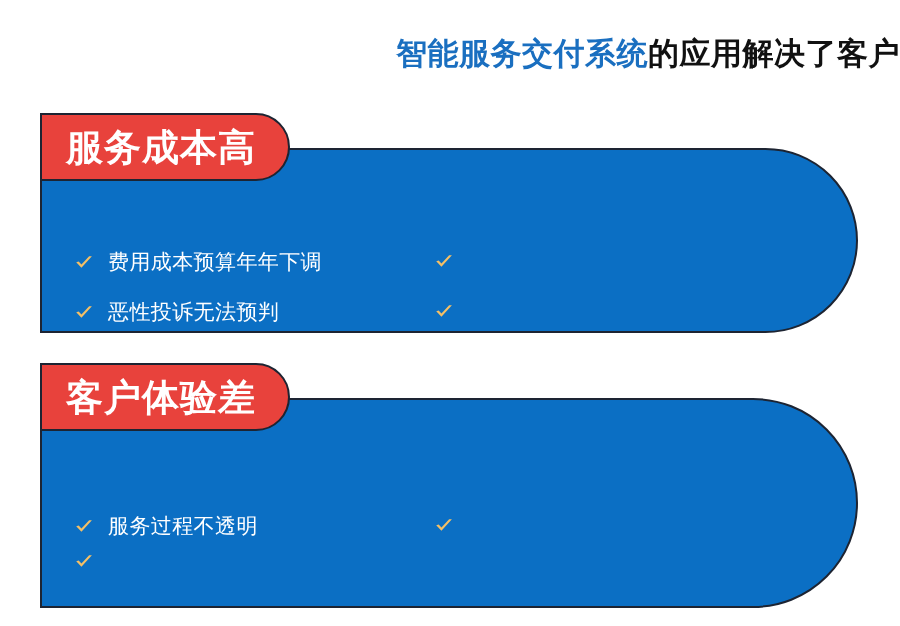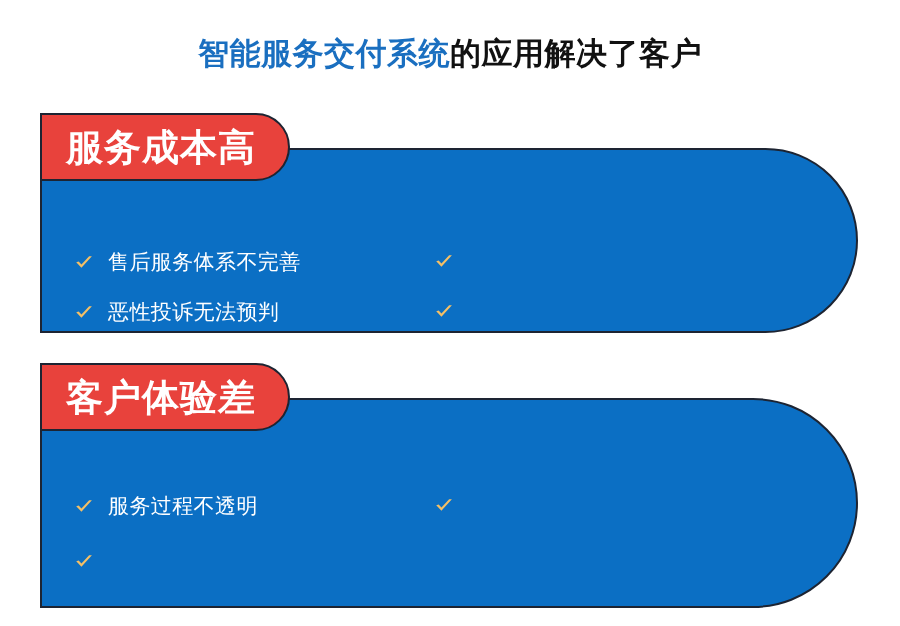--- a/index.html
+++ b/index.html
@@ -21,21 +21,21 @@
     height: 626px;
     background: #ffffff;
   }
 
   
   .title {
     position: absolute;
     left: 0;
     top: 32px;
     width: 900px;
-    text-align: center;
+    text-align: right;
     font-size: 31px;
     font-weight: bold;
     line-height: 44px;
     letter-spacing: 0.5px;
     color: #111111;
     white-space: nowrap;
   }
   .title .hl {
     color: #1a6fc0;
   }
@@ -118,21 +118,21 @@
     font-weight: normal;
     line-height: 24px;
     letter-spacing: 0.4px;
   }
 
   
   .col-left  { left: 33px; }
   .col-right { left: 393px; }
   .row-1 { top: 102px; }
   .row-2 { top: 152px; }
-  .p2-row-1 { top: 96px; }
+  .p2-row-1 { top: 116px; }
   .p2-row-2 { top: 152px; }
 </style>
 </head>
 <body>
 
 <div id="slide">
 
   <div class="title">
     <span class="hl">智能服务交付系统</span><span>的应用解决了客户</span>
   </div>
@@ -140,21 +140,21 @@
   <div class="section section-1">
 
     <div class="panel panel-1"></div>
 
     <div class="bullets">
 
       <div class="bullet col-left row-1">
         <svg class="check" viewBox="0 0 24 24">
           <path d="M3.5 12.2 L9.2 18.2 L20.6 5.6 L17.6 5.6 L9.2 14.6 L6.2 11.4 Z" fill="#f5c066"></path>
         </svg>
-        <span class="btext">售后服务体系不完善</span>
+        <span class="btext">费用成本预算年年下调</span>
       </div>
 
       <div class="bullet col-left row-2">
         <svg class="check" viewBox="0 0 24 24">
           <path d="M3.5 12.2 L9.2 18.2 L20.6 5.6 L17.6 5.6 L9.2 14.6 L6.2 11.4 Z" fill="#f5c066"></path>
         </svg>
         <span class="btext">恶性投诉无法预判</span>
       </div>
 
       <div class="bullet col-right row-1">

